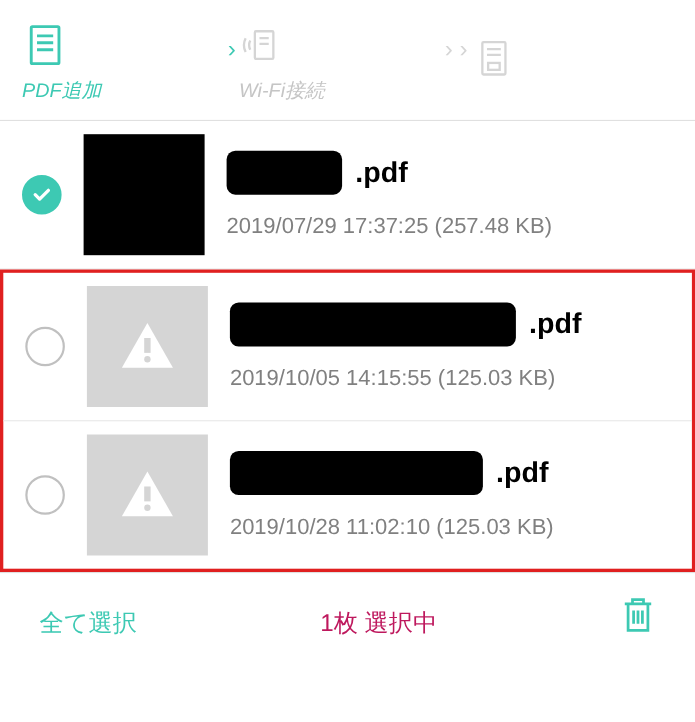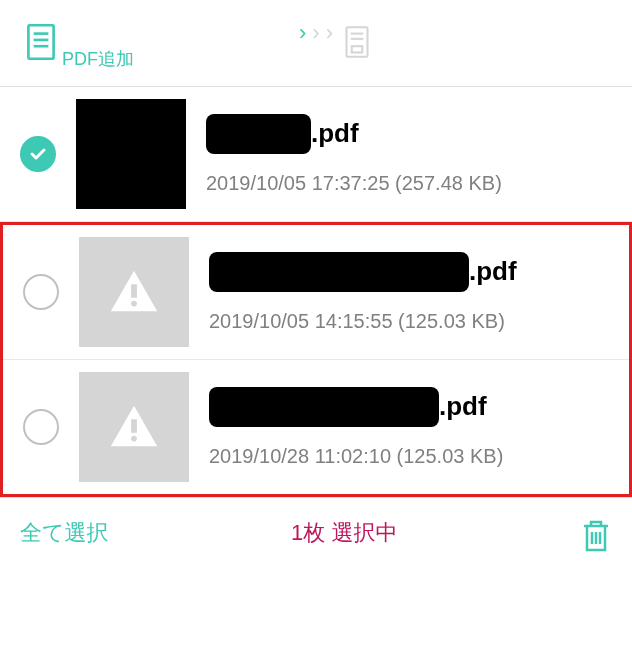--- a/index.html
+++ b/index.html
@@ -14,23 +14,24 @@
       height: 656px;
     }
     .header {
       display: flex;
       align-items: center;
       padding: 20px 20px 15px 20px;
       border-bottom: 1px solid #e0e0e0;
     }
     .step {
       display: flex;
-      flex-direction: row;
-      align-items: flex-end;
+      flex-direction: column;
+      align-items: flex-start;
       flex: 1;
+      font-style: italic;
     }
     .step-icon {
       width: 42px;
       height: 42px;
       margin-bottom: 8px;
     }
     .step-label {
       font-size: 18px;
       color: #c5c5c5;
     }
@@ -107,34 +108,34 @@
     .redacted {
       background: #000;
       height: 40px;
       border-radius: 8px;
       flex-shrink: 0;
     }
     .ext {
       font-size: 26px;
       font-weight: 600;
       color: #000;
-      margin-left: 0;
+      margin-left: 12px;
     }
     .meta {
       font-size: 20px;
       color: #808080;
     }
     .highlight-box {
       border: 3px solid #e02020;
     }
     .footer {
       display: flex;
-      align-items: flex-start;
+      align-items: flex-end;
       justify-content: space-between;
-      padding: 20px 20px;
+      padding: 20px 36px;
       border-top: 1px solid #e0e0e0;
     }
     .select-all {
       color: #3dc9b3;
       font-size: 22px;
     }
     .status {
       color: #be185d;
       font-size: 22px;
     }
@@ -151,20 +152,32 @@
       <svg viewBox="0 0 40 40" fill="none" stroke="#3dc9b3" stroke-width="2.5">
         <rect x="8" y="4" width="24" height="32" rx="1"></rect>
         <line x1="13" y1="12" x2="27" y2="12"></line>
         <line x1="13" y1="18" x2="27" y2="18"></line>
         <line x1="13" y1="24" x2="27" y2="24"></line>
       </svg>
     </div>
     <span class="step-label">PDF追加</span>
   </div>
   <span class="chevron active">›</span>
+  <div class="step">
+    <div class="step-icon">
+      <svg viewBox="0 0 40 40" fill="none" stroke="#d5d5d5" stroke-width="2">
+        <rect x="14" y="8" width="16" height="24" rx="1"></rect>
+        <line x1="18" y1="14" x2="26" y2="14"></line>
+        <line x1="18" y1="19" x2="26" y2="19"></line>
+        <path d="M 6 14 Q 3 20 6 26"></path>
+        <path d="M 10 16 Q 8 20 10 24"></path>
+      </svg>
+    </div>
+    <span class="step-label">Wi-Fi接続</span>
+  </div>
   <span class="chevron">›</span>
   <span class="chevron">›</span>
   <div class="step">
     <div class="step-icon">
       <svg viewBox="0 0 40 40" fill="none" stroke="#d5d5d5" stroke-width="2">
         <rect x="10" y="6" width="20" height="28" rx="1"></rect>
         <line x1="14" y1="12" x2="26" y2="12"></line>
         <line x1="14" y1="17" x2="26" y2="17"></line>
         <rect x="15" y="24" width="10" height="6"></rect>
       </svg>
@@ -178,21 +191,21 @@
       <svg viewBox="0 0 20 20" fill="none" stroke="#fff" stroke-width="3" stroke-linecap="round" stroke-linejoin="round">
         <polyline points="4,10 8,14 16,6"></polyline>
       </svg>
     </div>
     <div class="thumb dark"></div>
     <div class="info">
       <div class="filename">
         <div class="redacted" style="width:105px"></div>
         <span class="ext">.pdf</span>
       </div>
-      <div class="meta">2019/10/05 17:37:25 (257.48 KB)</div>
+      <div class="meta">2019/07/29 17:37:25 (257.48 KB)</div>
     </div>
   </div>
 
   <div class="highlight-box">
     <div class="row">
       <div class="check"></div>
       <div class="thumb">
         <svg viewBox="0 0 60 60">
           <path d="M 30 8 L 54 50 L 6 50 Z" fill="#fff"></path>
           <rect x="27" y="22" width="6" height="14" fill="#d5d5d5"></rect>

